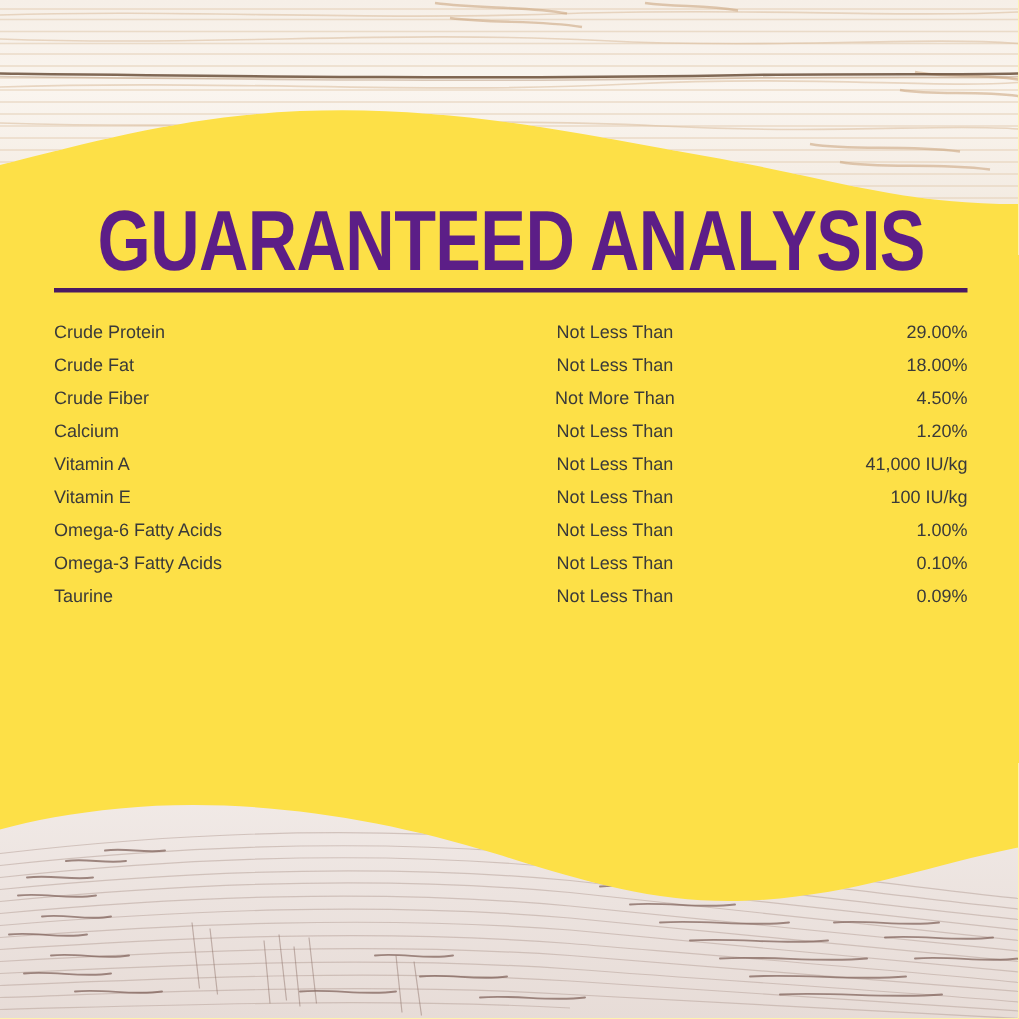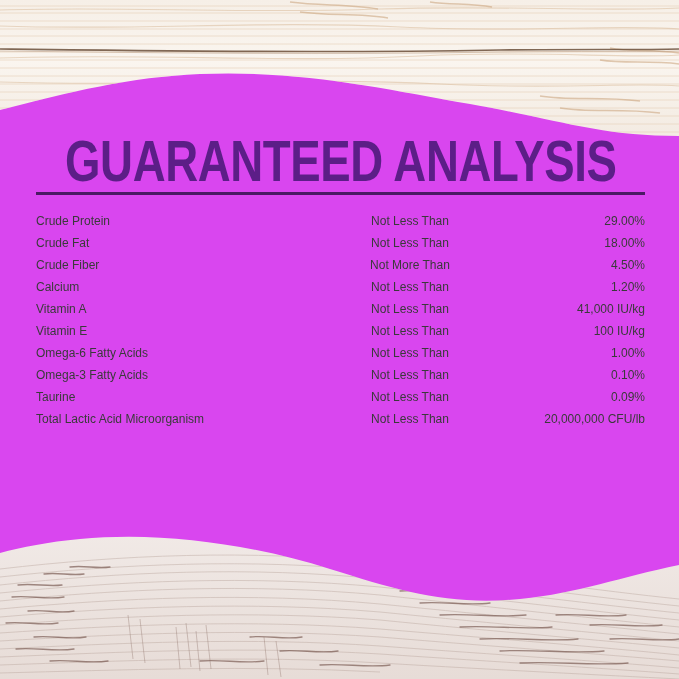--- a/index.html
+++ b/index.html
@@ -12,21 +12,21 @@
     height: 679px;
     font-family: "Liberation Sans", sans-serif;
     -webkit-font-smoothing: antialiased;
   }
 
   #panel {
     position: relative;
     width: 679px;
     height: 679px;
     overflow: hidden;
-    background: #d946ef;
+    background: #fde047;
   }
 
   
   .wood-layer {
     position: absolute;
     left: 0;
     width: 679px;
     overflow: hidden;
   }
 
@@ -277,21 +277,16 @@
         <tr>
           <td class="col-nutrient">Omega-3 Fatty Acids</td>
           <td class="col-qualifier">Not Less Than</td>
           <td class="col-value">0.10%</td>
         </tr>
         <tr>
           <td class="col-nutrient">Taurine</td>
           <td class="col-qualifier">Not Less Than</td>
           <td class="col-value">0.09%</td>
         </tr>
-        <tr>
-          <td class="col-nutrient">Total Lactic Acid Microorganism</td>
-          <td class="col-qualifier">Not Less Than</td>
-          <td class="col-value">20,000,000 CFU/lb</td>
-        </tr>
       </tbody>
   </table>
 
 </div>
 
 </body></html>

